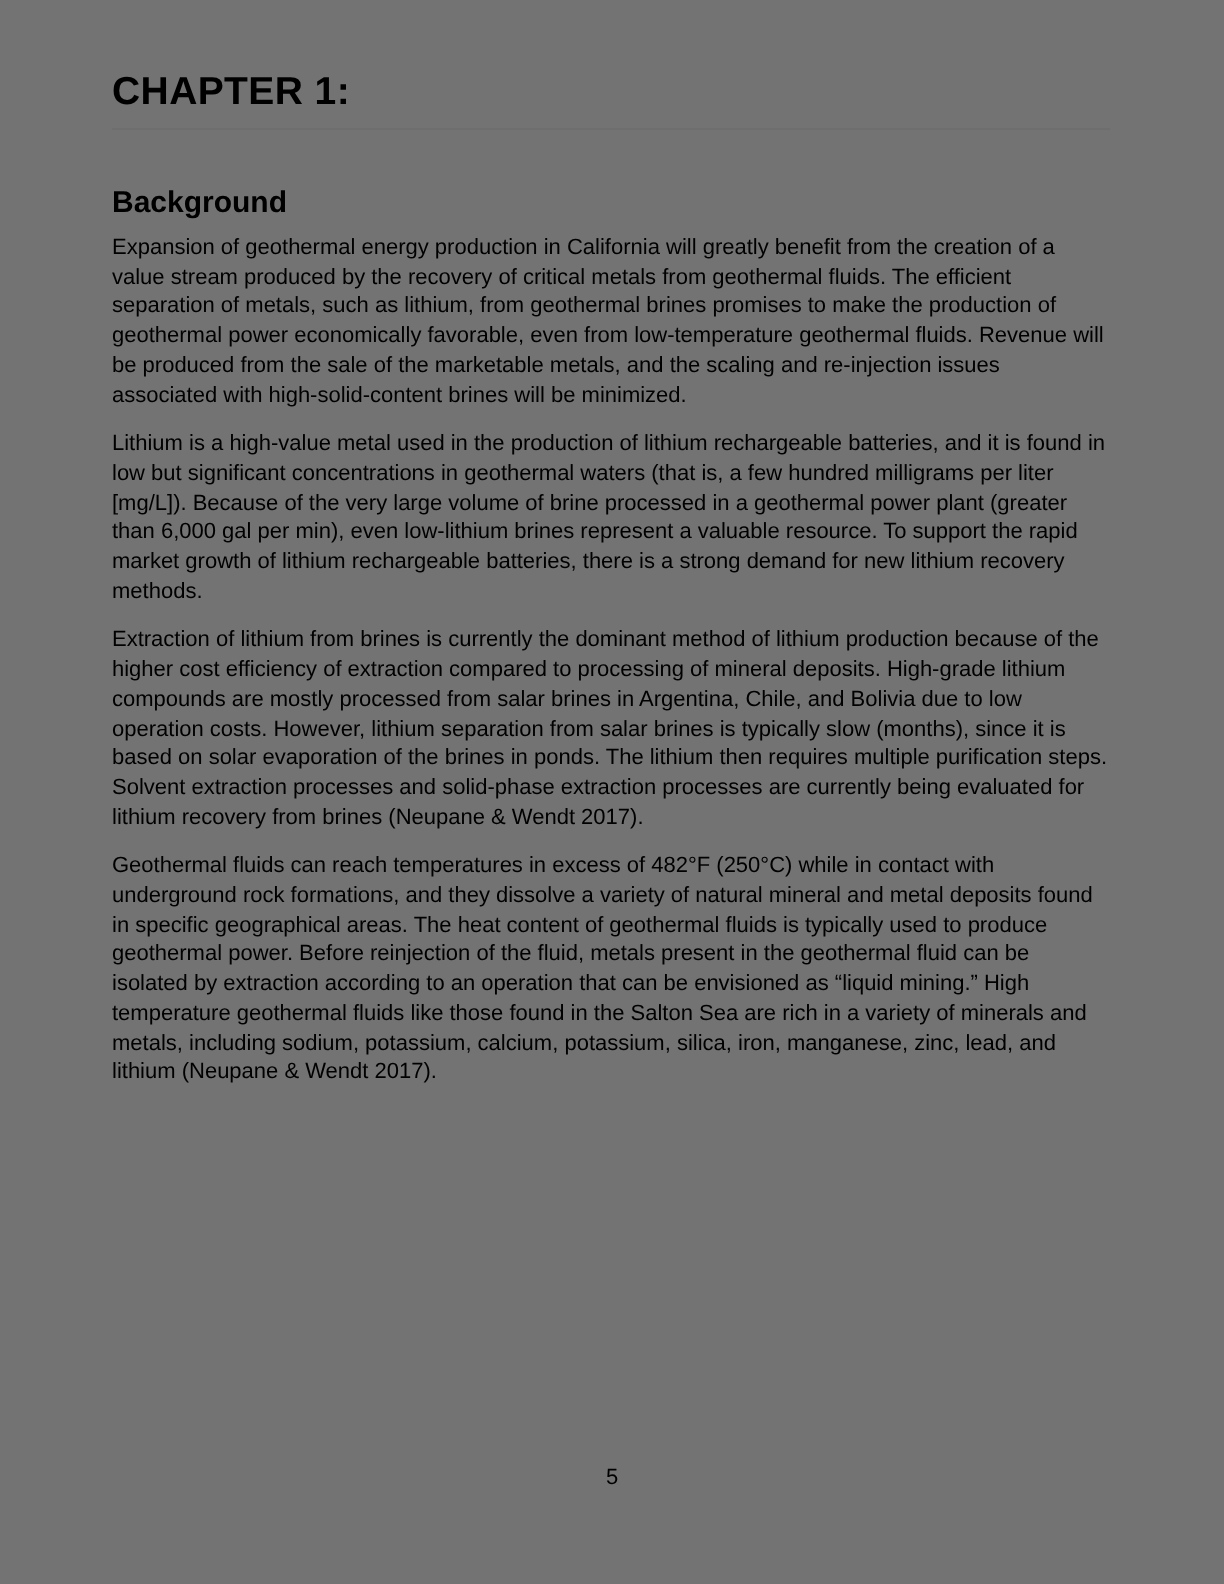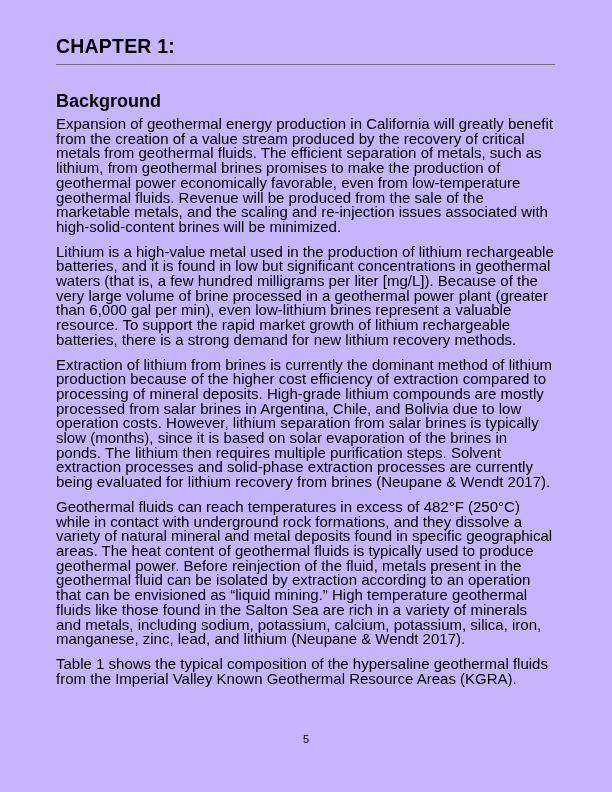--- a/index.html
+++ b/index.html
@@ -4,21 +4,21 @@
 <style>
   html, body {
     margin: 0;
     padding: 0;
     background: #ffffff;
   }
   .page {
     position: relative;
     width: 612px;
     height: 792px;
-    background: #c4b5fd;
+    background: #737373;
     font-family: "Liberation Sans", sans-serif;
     color: #000000;
     overflow: hidden;
     box-sizing: border-box;
   }
   .content {
     position: absolute;
     left: 56px;
     right: 57px;
     top: 33px;
@@ -30,27 +30,27 @@
     letter-spacing: 0.2px;
     margin: 0;
   }
   .title-rule {
     border: none;
     border-top: 1.5px solid #6e6e6e;
     margin: 5px 0 0 0;
     width: 100%;
   }
   .section-heading {
-    font-size: 18px;
+    font-size: 15px;
     font-weight: 700;
     margin: 28px 0 7px 0;
     line-height: 17px;
   }
   .body-para {
-    font-size: 15px;
+    font-size: 11px;
     line-height: 14.7px;
     margin: 0 0 10px 0;
     text-align: left;
   }
   .page-number {
     position: absolute;
     left: 0;
     right: 0;
     top: 732px;
     text-align: center;
@@ -68,18 +68,17 @@
       <span>CHAPTER 1:</span><br>
     </h1>
     <hr class="title-rule">
 
     <h2 class="section-heading">Background</h2>
 
     <p class="body-para">Expansion of geothermal energy production in California will greatly benefit from the creation of a value stream produced by the recovery of critical metals from geothermal fluids. The efficient separation of metals, such as lithium, from geothermal brines promises to make the production of geothermal power economically favorable, even from low-temperature geothermal fluids. Revenue will be produced from the sale of the marketable metals, and the scaling and re-injection issues associated with high-solid-content brines will be minimized.</p>
     <p class="body-para">Lithium is a high-value metal used in the production of lithium rechargeable batteries, and it is found in low but significant concentrations in geothermal waters (that is, a few hundred milligrams per liter [mg/L]). Because of the very large volume of brine processed in a geothermal power plant (greater than 6,000 gal per min), even low-lithium brines represent a valuable resource. To support the rapid market growth of lithium rechargeable batteries, there is a strong demand for new lithium recovery methods.</p>
     <p class="body-para">Extraction of lithium from brines is currently the dominant method of lithium production because of the higher cost efficiency of extraction compared to processing of mineral deposits. High-grade lithium compounds are mostly processed from salar brines in Argentina, Chile, and Bolivia due to low operation costs. However, lithium separation from salar brines is typically slow (months), since it is based on solar evaporation of the brines in ponds. The lithium then requires multiple purification steps. Solvent extraction processes and solid-phase extraction processes are currently being evaluated for lithium recovery from brines (Neupane &amp; Wendt 2017).</p>
     <p class="body-para">Geothermal fluids can reach temperatures in excess of 482°F (250°C) while in contact with underground rock formations, and they dissolve a variety of natural mineral and metal deposits found in specific geographical areas. The heat content of geothermal fluids is typically used to produce geothermal power. Before reinjection of the fluid, metals present in the geothermal fluid can be isolated by extraction according to an operation that can be envisioned as “liquid mining.” High temperature geothermal fluids like those found in the Salton Sea are rich in a variety of minerals and metals, including sodium, potassium, calcium, potassium, silica, iron, manganese, zinc, lead, and lithium (Neupane &amp; Wendt 2017).</p>
-    <p class="body-para">Table 1 shows the typical composition of the hypersaline geothermal fluids from the Imperial Valley Known Geothermal Resource Areas (KGRA).</p>
 
   </div>
 
   <div class="page-number">5</div>
 </div>
 
 </body></html>

